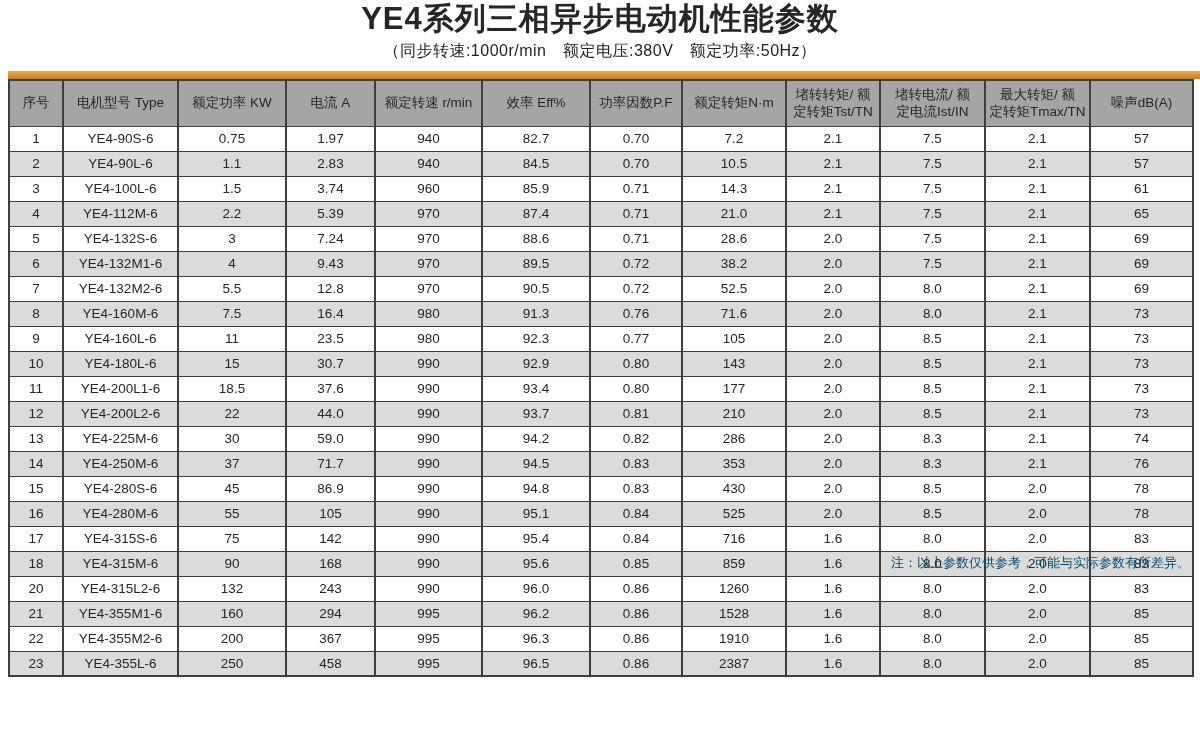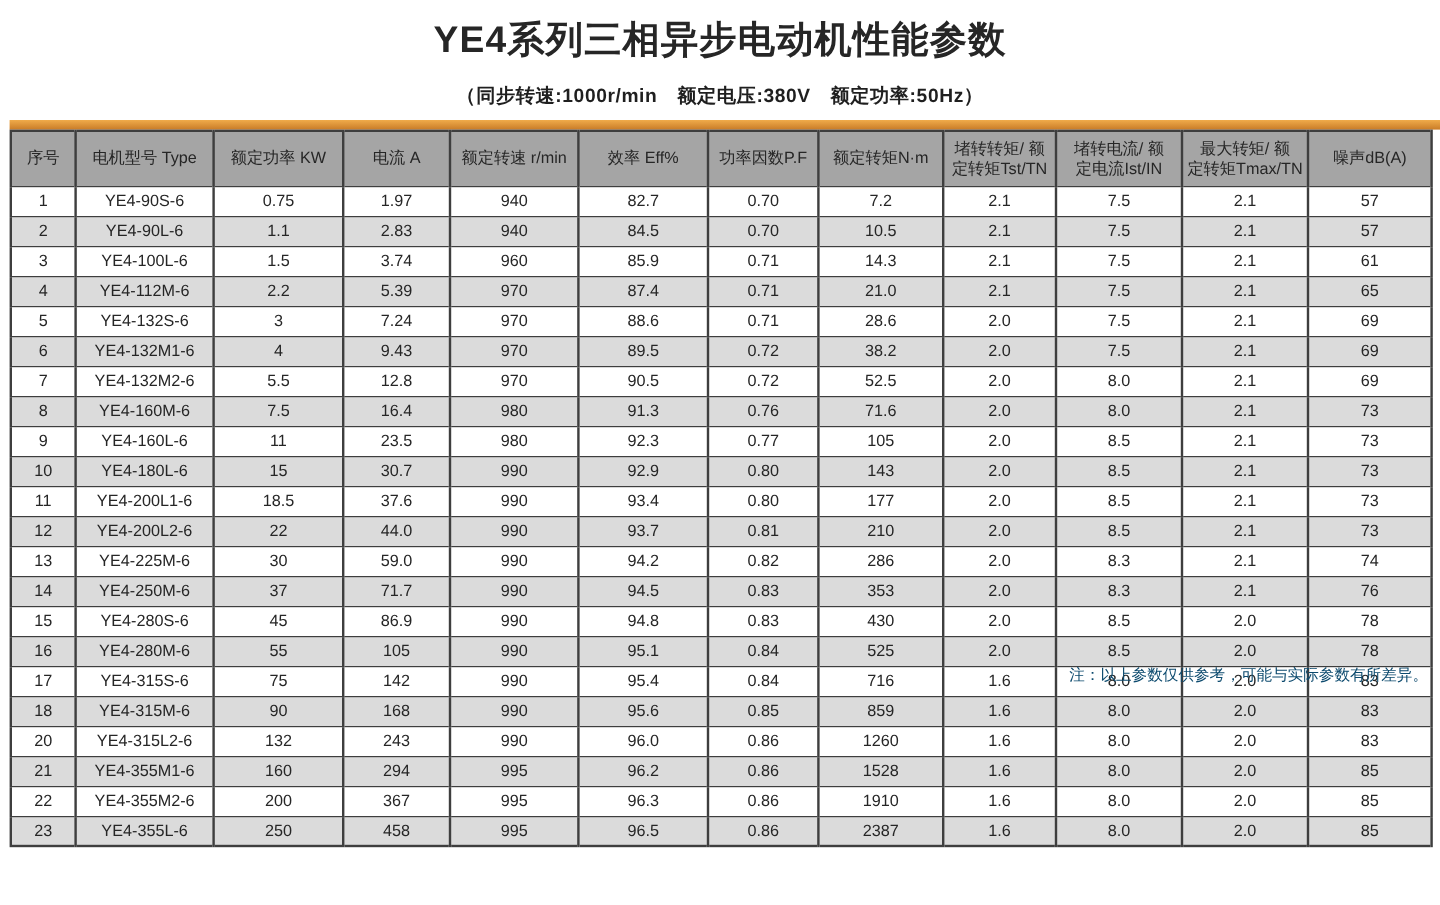--- a/index.html
+++ b/index.html
@@ -2,37 +2,36 @@
 <html style="--accent-top: #F0AB4A; --accent-bottom: #C97C28; --header-bg: #A5A5A5; --row-alt-bg: #DBDBDB; --border: #3E3E3E; --text: #262626;"><head>
 <meta charset="utf-8">
 <style>
   * { margin: 0; padding: 0; box-sizing: border-box; }
   html, body {
     width: 1200px; height: 754px;
     background: #ffffff;
     font-family: "Liberation Sans", "DejaVu Sans", sans-serif;
     overflow: hidden;
   }
-  .page { width: 1200px; height: 582px; position: relative; padding-top: 14px; }
+  .page { width: 1200px; height: 582px; position: relative; }
 
   .page-title {
     text-align: center;
     font-size: 31px;
     font-weight: 700;
     color: #262626;
     letter-spacing: 1px;
     line-height: 38px;
   }
   .subtitle {
     text-align: center;
     font-size: 16px;
     color: #1f1f1f;
-    margin-top: 18px;
+    margin-top: 3px;
     letter-spacing: 0.5px;
-    font-weight: bold;
   }
   .accent-bar {
     margin: 9px 0 0 8px;
     width: 1192px;
     height: 8px;
     background: linear-gradient(to bottom, var(--accent-top, #F0AB4A), var(--accent-bottom, #C97C28));
   }
 
   table.perf {
     margin-left: 8px;

